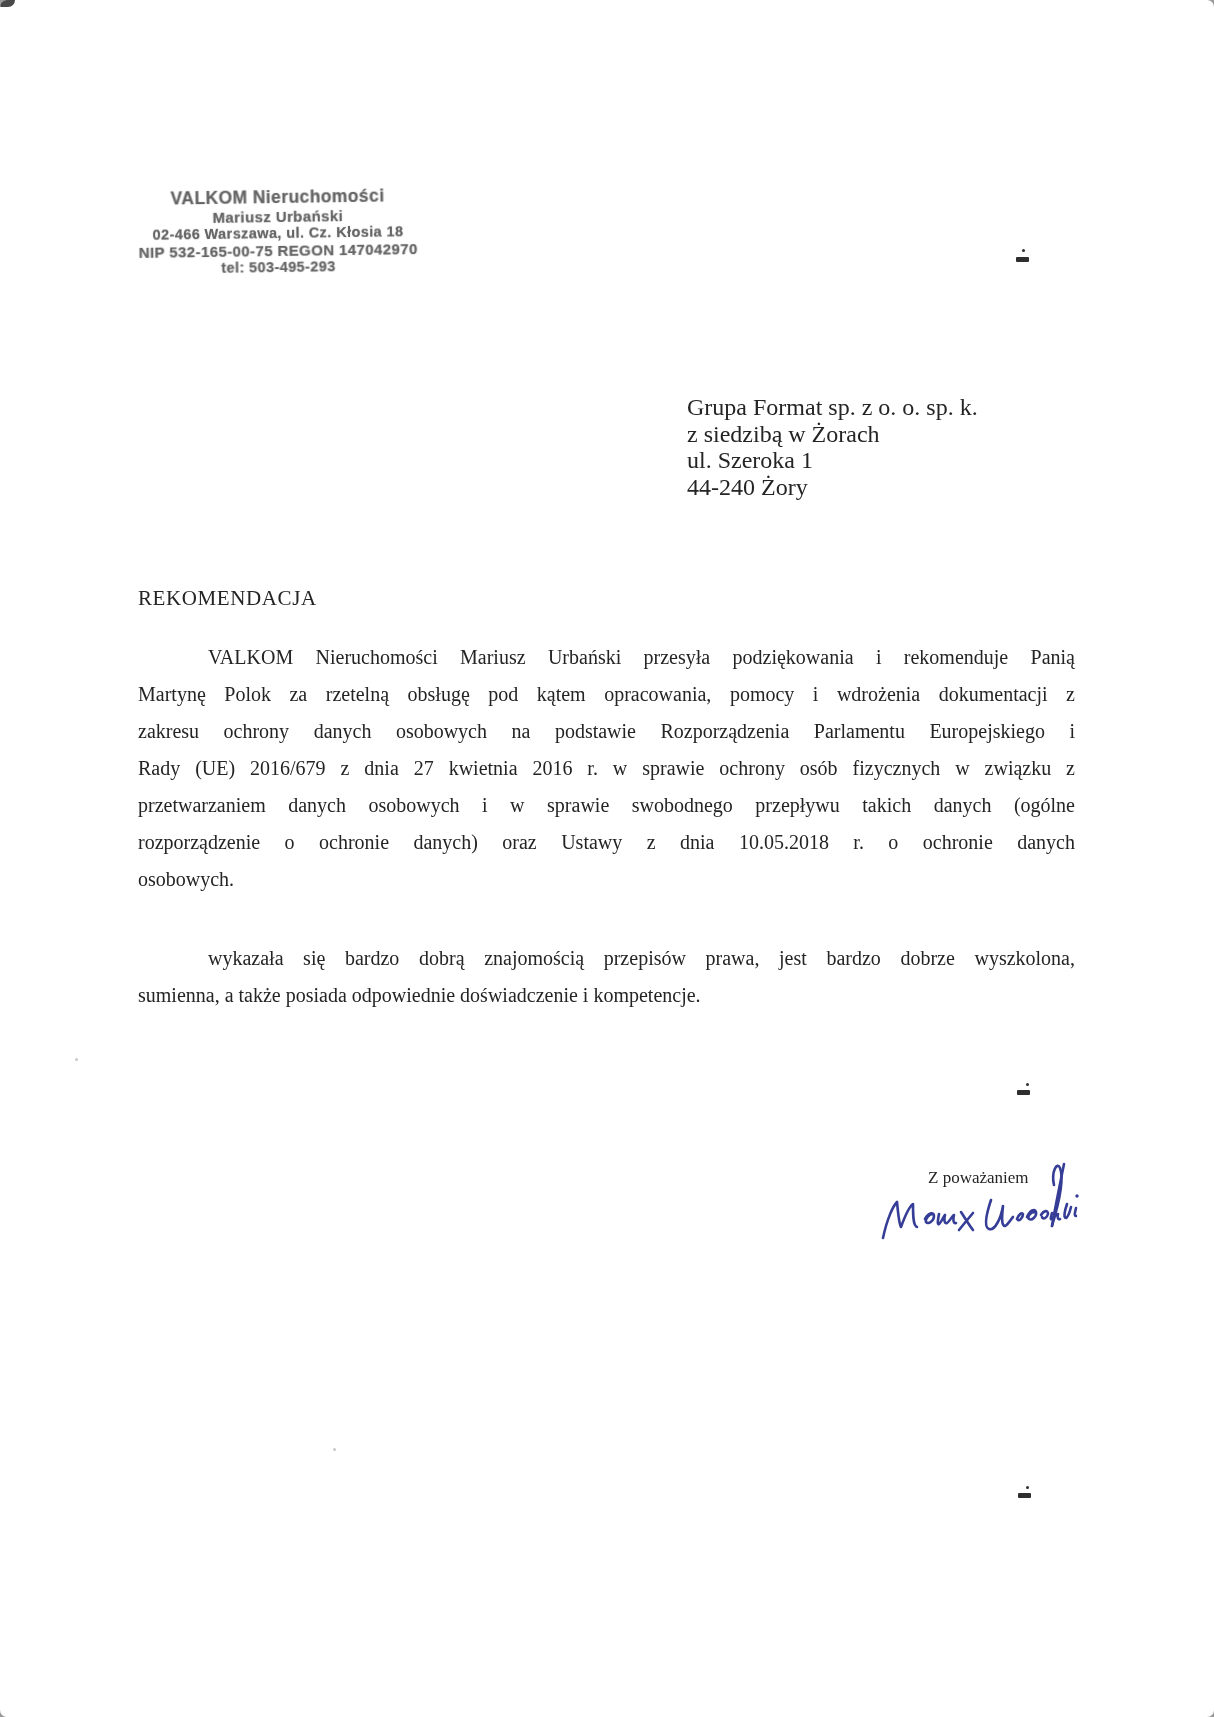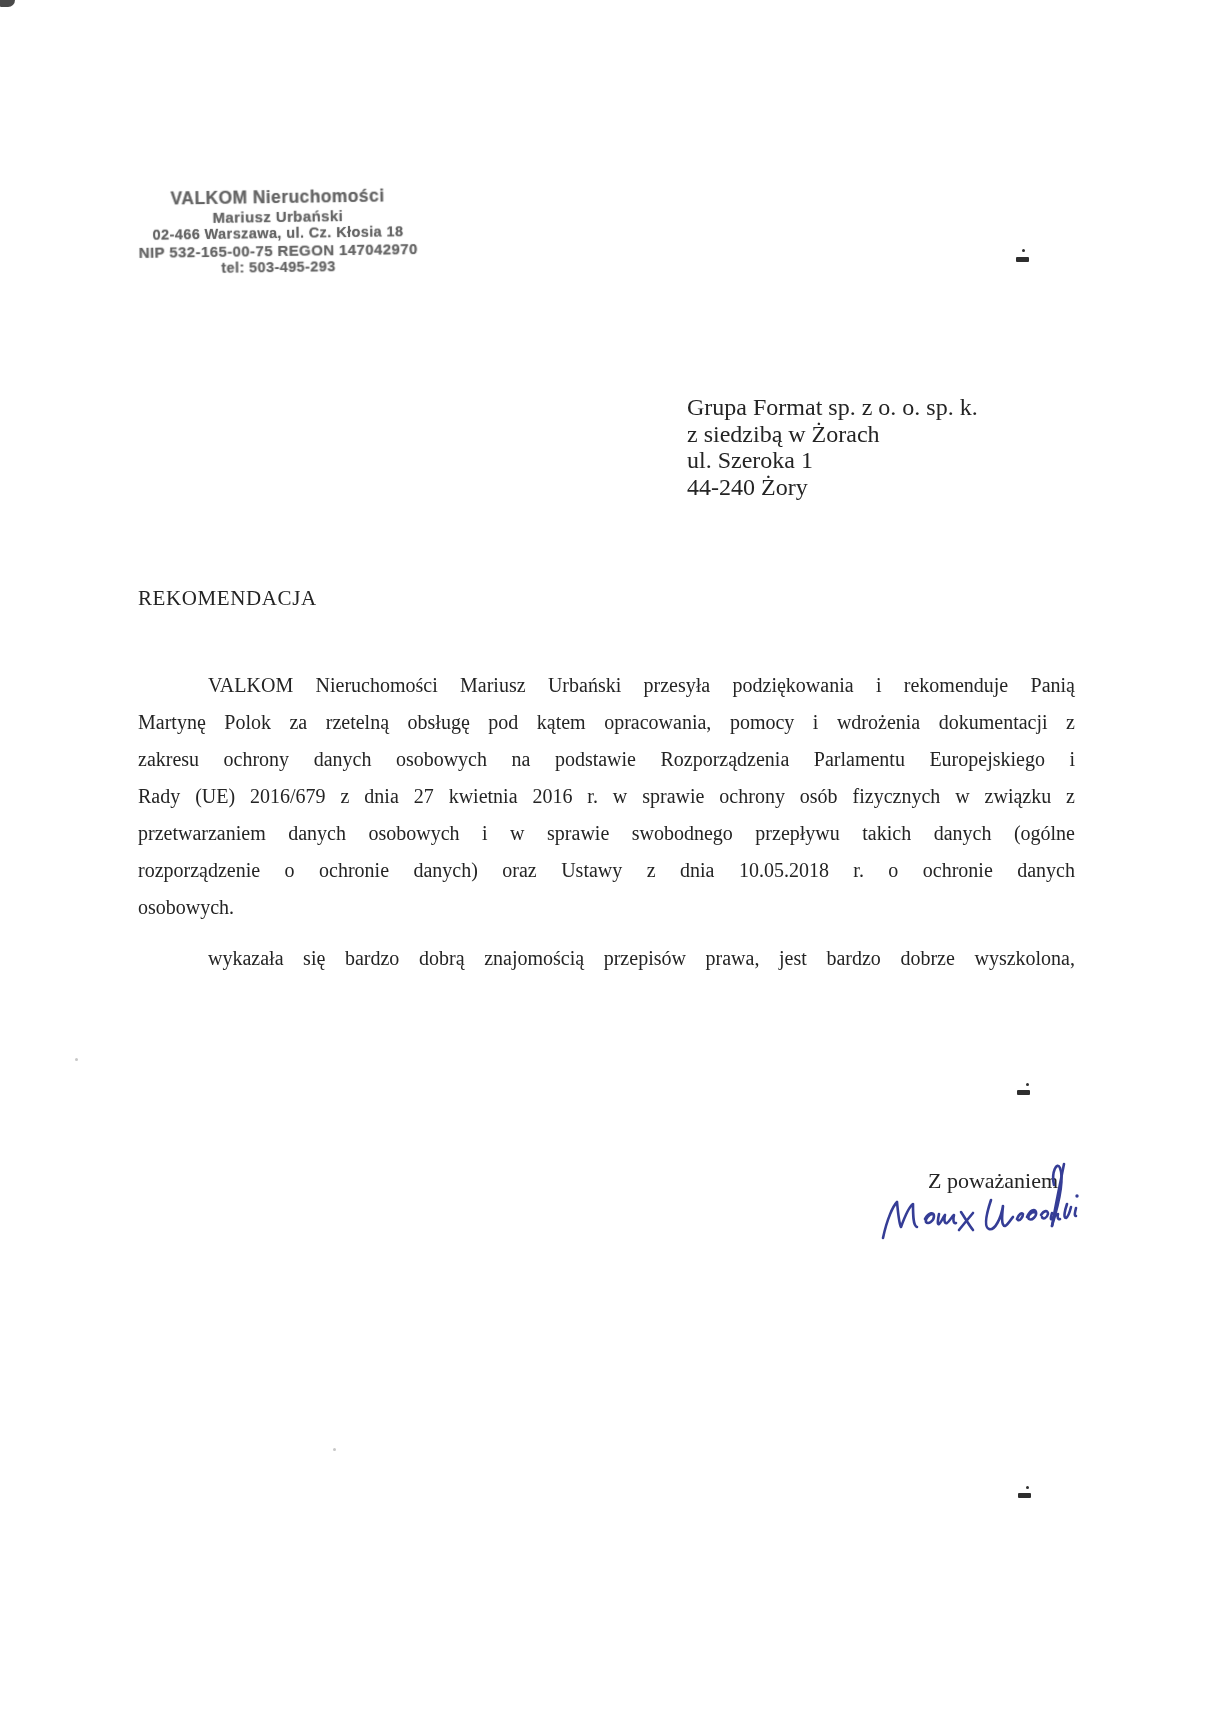--- a/index.html
+++ b/index.html
@@ -4,20 +4,21 @@
 <style>
   html,body{margin:0;padding:0;background:#9a9a9a;}
   .page{
     position:relative;
     width:1214px;height:1717px;
     margin:0 auto;
     background:#ffffff;
     overflow:hidden;
     font-family:"Liberation Serif","DejaVu Serif",serif;
     color:#242424;
+    border-radius:7px;
   }
 
   
   .stamp{
     position:absolute;left:126px;top:186px;width:304px;
     text-align:center;
     font-family:"Liberation Sans","DejaVu Sans",sans-serif;
     font-weight:700;
     letter-spacing:.4px;
     transform:rotate(-0.8deg);
@@ -49,27 +50,27 @@
     font-size:20px;
   }
   .para .line{
     line-height:37px;
     text-align:justify;
     text-align-last:justify;
     white-space:normal;
   }
   .para .line.last{text-align-last:left;}
   .para .line:first-child{text-indent:70px;}
-  #para1{top:639px;margin-top:28px;}
+  #para1{top:639px;}
   #para2{top:940px;}
 
   
   .valediction{
     position:absolute;left:928px;top:1168px;
-    font-size:22px;
+    font-size:17px;
   }
   .signature{
     position:absolute;left:868px;top:1156px;width:220px;height:110px;
   }
 
   
   .mark{position:absolute;background:#2e2e2e;}
   .mark.dot{width:3px;height:3px;border-radius:50%;}
   .mark.dash{height:5px;border-radius:1px;}
   .mark.faint{background:#c7c7c7;}
@@ -105,20 +106,21 @@
       <div class="line">Martynę Polok za rzetelną obsługę pod kątem opracowania, pomocy i wdrożenia dokumentacji z</div>
       <div class="line">zakresu ochrony danych osobowych na podstawie Rozporządzenia Parlamentu Europejskiego i</div>
       <div class="line">Rady (UE) 2016/679 z dnia 27 kwietnia 2016 r. w sprawie ochrony osób fizycznych w związku z</div>
       <div class="line">przetwarzaniem danych osobowych i w sprawie swobodnego przepływu takich danych (ogólne</div>
       <div class="line">rozporządzenie o ochronie danych) oraz Ustawy z dnia 10.05.2018 r.  o ochronie danych</div>
       <div class="line last">osobowych.</div>
     </div>
 
   <div class="para" id="para2">
       <div class="line">wykazała się bardzo dobrą znajomością przepisów prawa, jest bardzo dobrze wyszkolona,</div>
+      <div class="line last">sumienna, a także posiada odpowiednie doświadczenie i kompetencje.</div>
     </div>
 
   <div class="valediction">Z poważaniem</div>
 
   <svg class="signature" viewBox="0 0 220 110" aria-label="signature">
     <g fill="none" stroke-width="2.6" stroke-linecap="round" stroke-linejoin="round" stroke="#353d96">
 
       <path d="M15,82 C19,63 25,50 29,46 C30,56 31,68 33,71 C37,60 42,50 45,48 C45,58 45,70 49,71"></path>
       <path d="M57,63 C61,56 66,56 66,60 C66,65 60,69 58,66 C57,63 61,58 65,58"></path>
       <path d="M71,58 C70,63 69,69 71,68 C73,67 75,61 77,59 C76,63 76,68 79,67 C82,65 84,60 86,59 C85,63 85,68 88,67"></path>

